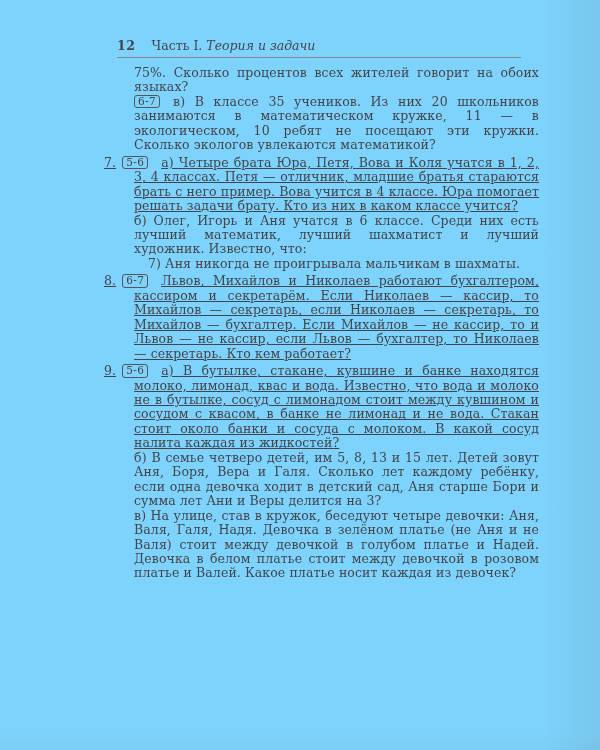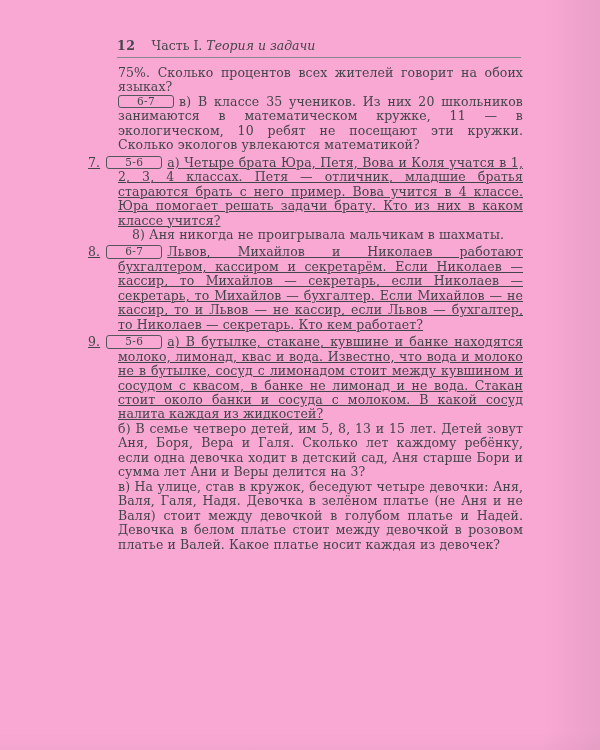--- a/index.html
+++ b/index.html
@@ -1,19 +1,19 @@
 <!DOCTYPE html>
 <html><head>
 <meta charset="utf-8">
 <style>
   html,body { margin:0; padding:0; background:#ffffff; }
   .page {
     position:relative;
     width:600px; height:750px;
-    background:#f9a8d4;
+    background:#7dd3fc;
     overflow:hidden;
     font-family:"DejaVu Serif","Liberation Serif",serif;
     color:#44454a;
   }
   .page::after {
     content:"";
     position:absolute; top:0; right:0;
     width:58px; height:100%;
     background:linear-gradient(90deg, rgba(80,80,78,0) 0%, rgba(80,80,78,0.05) 55%, rgba(80,80,78,0.09) 100%);
     pointer-events:none;
@@ -31,41 +31,41 @@
     border-bottom:1px solid #86878c;
     padding-bottom:4px;
     font-size:12.5px;
     white-space:nowrap;
   }
   .pgnum { font-weight:bold; letter-spacing:0.6px; margin-right:16px; }
   .part-label { margin-right:4px; }
   .part-title { font-style:italic; }
 
   .body {
-    position:absolute; left:118px; top:66px;
+    position:absolute; left:134px; top:66px;
     width:405px;
     font-size:12.5px;
     line-height:14.45px;
     text-align:justify;
     letter-spacing:0.1px;
   }
   .body p { margin:0; }
   p.prob { text-indent:-30px; margin-top:3px;text-decoration:underline; }
   p.ind  { text-indent:14px; }
   .pnum { margin-right:6px; }
   .badge {
     display:inline-block;
     border:1px solid #55565c;
     border-radius:3px;
-    padding:0 18px;
+    padding:0 3px;
     font-size:10.5px;
     line-height:11.5px;
     letter-spacing:0.4px;
     vertical-align:1px;
-    margin-right:5px;
+    margin-right:13px;
     text-indent:0;
     color:#44454a;
     text-align:center;
   }
   .badge-wide { min-width:15px; }
 </style>
 </head>
 <body>
 
 <div class="page">
@@ -74,21 +74,22 @@
     <span class="pgnum">12</span><span class="part-label">Часть I.</span><span class="part-title">Теория и задачи</span>
   </div>
 
   <div class="body">
 
     <p><span>75%. Сколько процентов всех жителей говорит на обоих языках?</span></p>
 
     <p><span class="badge">6-7</span><span>в) В классе 35 учеников. Из них 20 школьников занимаются в математическом кружке, 11 — в экологическом, 10 ребят не посещают эти кружки. Сколько экологов увлекаются математикой?</span></p>
 
     <p class="prob"><span class="pnum">7.</span><span class="badge">5-6</span><span>а) Четыре брата Юра, Петя, Вова и Коля учатся в 1, 2, 3, 4 классах. Петя — отличник, младшие братья стараются брать с него пример. Вова учится в 4 классе. Юра помогает решать задачи брату. Кто из них в каком классе учится?</span></p>
-    <p class="ind"><span>8) Аня никогда не проигрывала мальчикам в шахматы.</span></p>
+    <p><span>б) Олег, Игорь и Аня учатся в 6 классе. Среди них есть лучший математик, лучший шахматист и лучший художник. Известно, что:</span></p>
+    <p class="ind"><span>7) Аня никогда не проигрывала мальчикам в шахматы.</span></p>
 
     <p class="prob"><span class="pnum">8.</span><span class="badge">6-7</span><span>Львов, Михайлов и Николаев работают бухгалтером, кассиром и секретарём. Если Николаев — кассир, то Михайлов — секретарь, если Николаев — секретарь, то Михайлов — бухгалтер. Если Михайлов — не кассир, то и Львов — не кассир, если Львов — бухгалтер, то Николаев — секретарь. Кто кем работает?</span></p>
 
     <p class="prob"><span class="pnum">9.</span><span class="badge">5-6</span><span>а) В бутылке, стакане, кувшине и банке находятся молоко, лимонад, квас и вода. Известно, что вода и молоко не в бутылке, сосуд с лимонадом стоит между кувшином и сосудом с квасом, в банке не лимонад и не вода. Стакан стоит около банки и сосуда с молоком. В какой сосуд налита каждая из жидкостей?</span></p>
     <p><span>б) В семье четверо детей, им 5, 8, 13 и 15 лет. Детей зовут Аня, Боря, Вера и Галя. Сколько лет каждому ребёнку, если одна девочка ходит в детский сад, Аня старше Бори и сумма лет Ани и Веры делится на 3?</span></p>
     <p><span>в) На улице, став в кружок, беседуют четыре девочки: Аня, Валя, Галя, Надя. Девочка в зелёном платье (не Аня и не Валя) стоит между девочкой в голубом платье и Надей. Девочка в белом платье стоит между девочкой в розовом платье и Валей. Какое платье носит каждая из девочек?</span></p>
 
 
   </div>
 </div>

